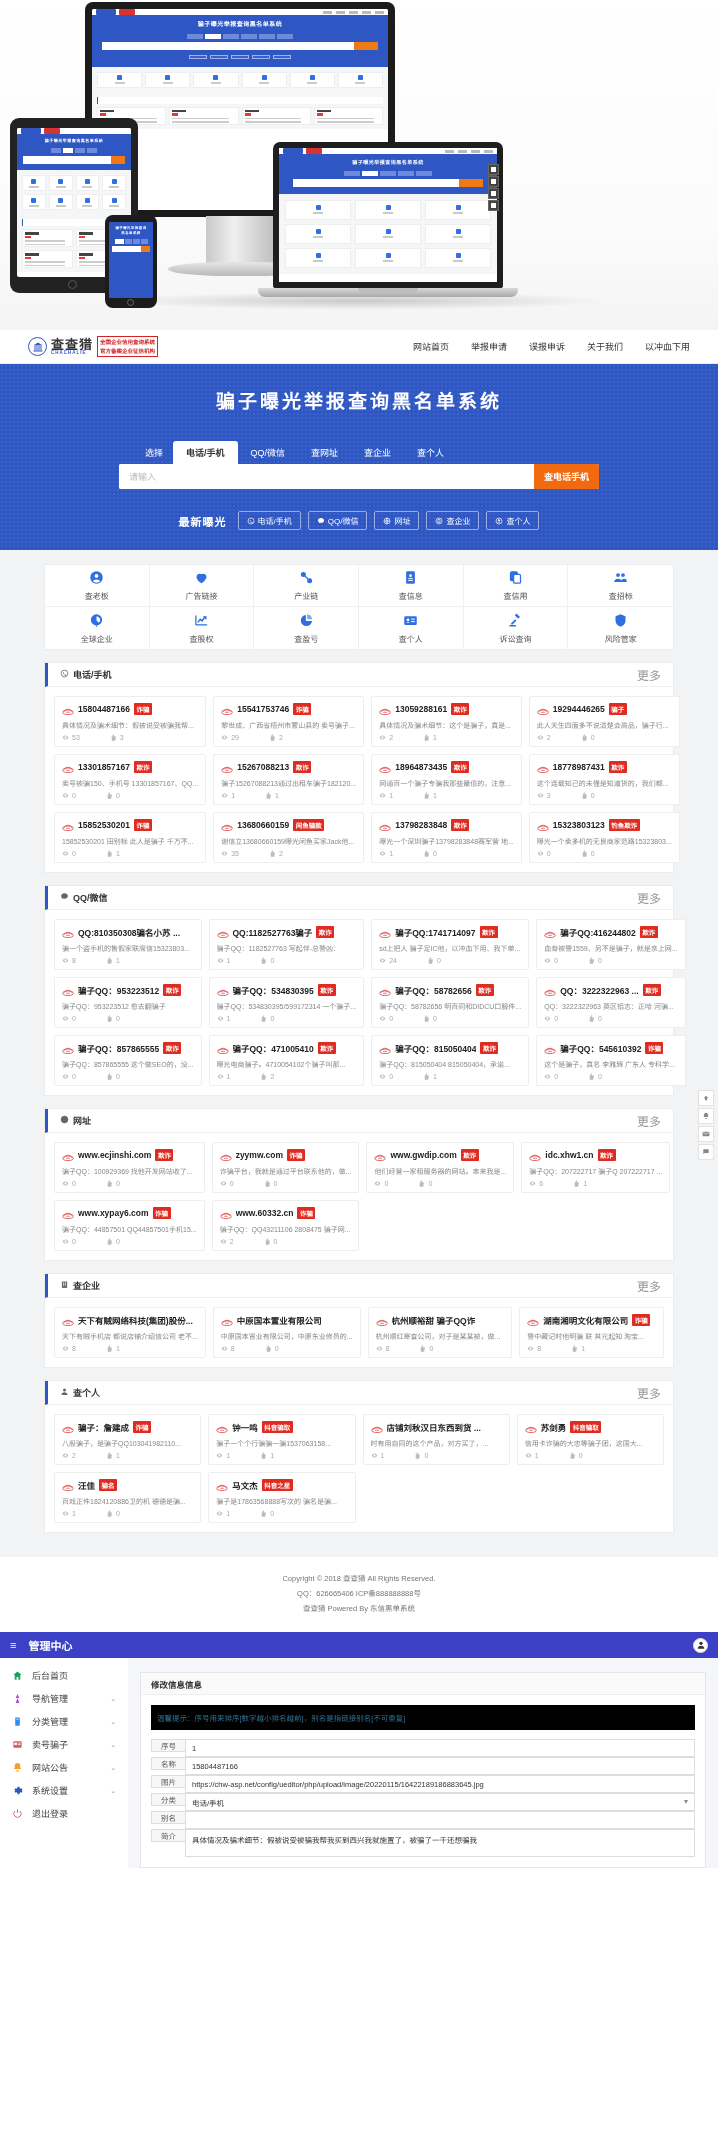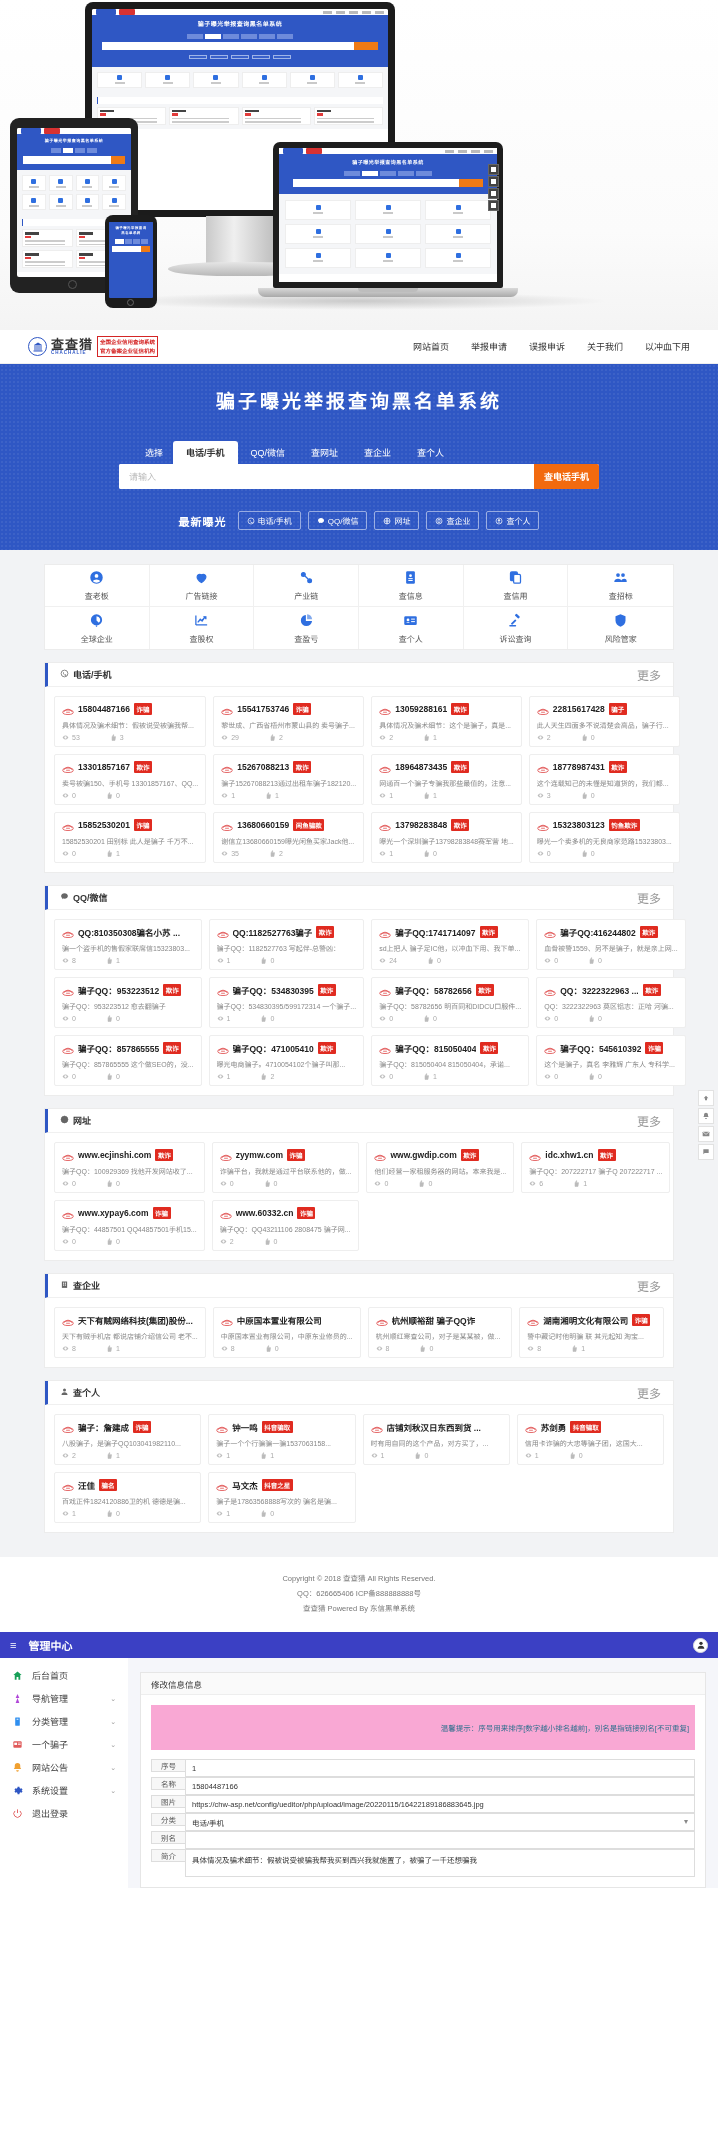--- a/index.html
+++ b/index.html
@@ -175,23 +175,23 @@
   .admin-avatar svg{ width:10px;height:10px; fill:#333;}
   .admin-body{ display:flex; min-height:200px;}
   .admin-side{ width:128px; background:#fff; padding-top:6px;}
   .side-item{ display:flex; align-items:center; gap:9px; height:23px; padding:0 12px;
      font-size:9px; color:#444; cursor:pointer;}
   .side-item svg{ width:11px;height:11px;}
   .side-item .chev{ margin-left:auto; font-size:7px; color:#999;}
   .admin-main{ flex:1; padding:14px 12px 0 12px;}
   .panel{ background:#fff; border:1px solid #e6e6e6;}
   .panel-hd{ height:22px; display:flex; align-items:center; padding:0 10px; font-size:8.5px;
-     font-weight:normal; color:#333; background:#fafafa; border-bottom:1px solid #eee;}
+     font-weight:bold; color:#333; background:#fafafa; border-bottom:1px solid #eee;}
   .panel-bd{ padding:10px;}
-  .alert{ background:#f9a8d4; color:#31708f; font-size:7.5px; text-align:right; padding:17px 6px;
+  .alert{ background:#000000; color:#31708f; font-size:7.5px; text-align:left; padding:7px 6px;
      margin-bottom:9px;}
   .form-row{ display:flex; align-items:flex-start; }
   .form-lbl{ width:34px; background:#f7f7f7; border:1px solid #ddd; border-right:0;
      font-size:7.5px; color:#555; display:flex; align-items:center; justify-content:center;}
   .form-ctl{ flex:1; border:1px solid #ddd; height:18px; padding:0 6px; font-size:7.5px;
      color:#333; display:flex; align-items:center; background:#fff; overflow:hidden; white-space:nowrap;}
   .form-ctl.ph{ color:#bbb;}
   .form-sel{ position:relative;}
   .form-sel::after{ content:"▾"; position:absolute; right:6px; top:3px; color:#888; font-size:8px;}
   .form-area{ flex:1; border:1px solid #ddd; min-height:28px; padding:5px 6px; font-size:7.5px;
@@ -776,21 +776,21 @@
                   </span>
                 </div>
               </div>
               <div class="card">
                 <div class="card-top">
                   <span class="card-av"><svg viewBox="0 0 32 20">
                       <ellipse cx="16" cy="14" rx="14" ry="6" fill="none" stroke="#e04a4a" stroke-width="2.2"></ellipse>
                       <path d="M5 13c3-5 8-7 11-7s8 2 11 7" fill="none" stroke="#e04a4a" stroke-width="2.2"></path>
                       <path d="M11 14h10" stroke="#e04a4a" stroke-width="2"></path>
                     </svg></span>
-                  <span class="card-title">22815617428</span>
+                  <span class="card-title">19294446265</span>
                   <span class="tag">骗子</span>
                 </div>
                 <div class="card-desc">此人天生四面多不说清楚会高品，骗子行...</div>
                 <div class="card-meta">
                   <span>
                     <i style="display: inline-flex; width: 8px;">
                       <svg viewBox="0 0 24 24" width="8" height="8">
                         <path d="M12 5C6 5 2 12 2 12s4 7 10 7 10-7 10-7-4-7-10-7zm0 11a4 4 0 110-8 4 4 0 010 8z"></path>
                       </svg>
                     </i>
@@ -2011,21 +2011,21 @@
           <span>分类管理</span>
           <span class="chev">⌄</span>
         </div>
         <div class="side-item">
           <svg viewBox="0 0 24 24" fill="#e05a5a">
               <rect x="3" y="5" width="18" height="14" rx="2"></rect>
               <rect x="5" y="8" width="6" height="5" fill="#fff"></rect>
               <rect x="13" y="8" width="6" height="1.6" fill="#fff"></rect>
               <rect x="13" y="11" width="6" height="1.6" fill="#fff"></rect>
             </svg>
-          <span>一个骗子</span>
+          <span>卖号骗子</span>
           <span class="chev">⌄</span>
         </div>
         <div class="side-item">
           <svg viewBox="0 0 24 24" fill="#f0a030">
               <path d="M12 2a6 6 0 00-6 6v4l-2 3h16l-2-3V8a6 6 0 00-6-6zM9 18a3 3 0 006 0z"></path>
             </svg>
           <span>网站公告</span>
           <span class="chev">⌄</span>
         </div>
         <div class="side-item">

